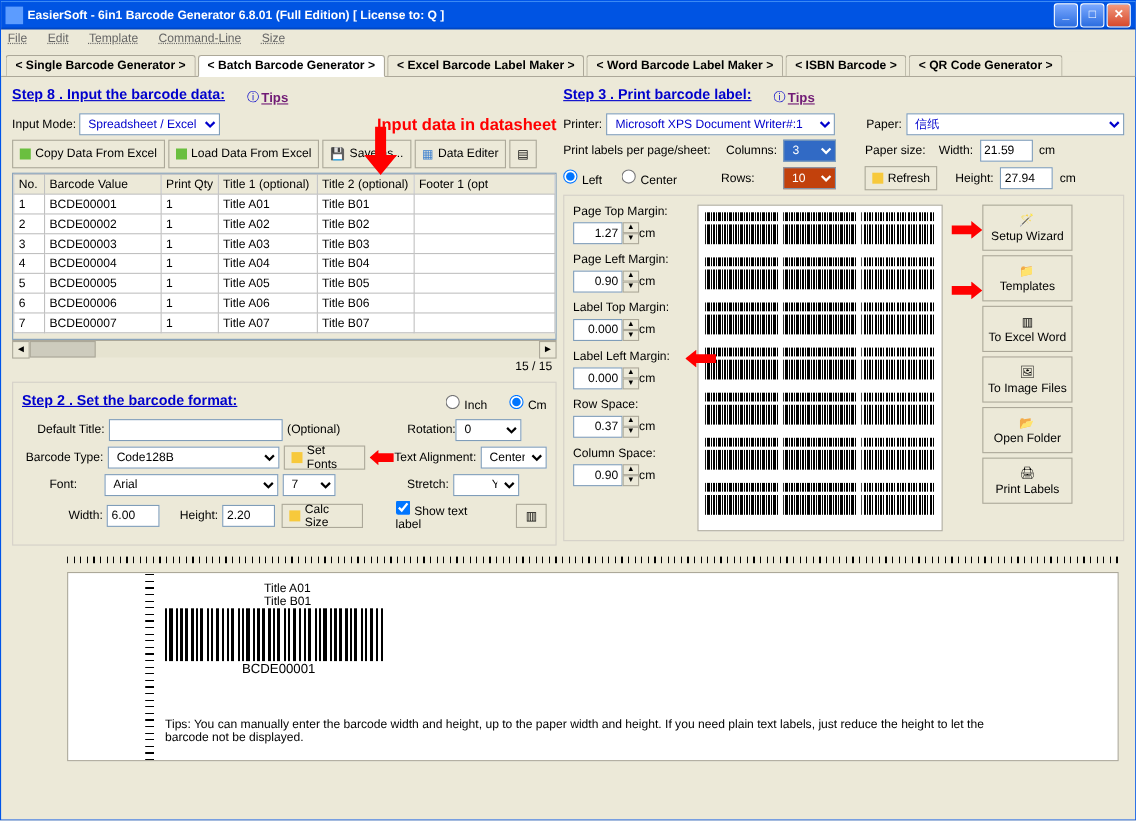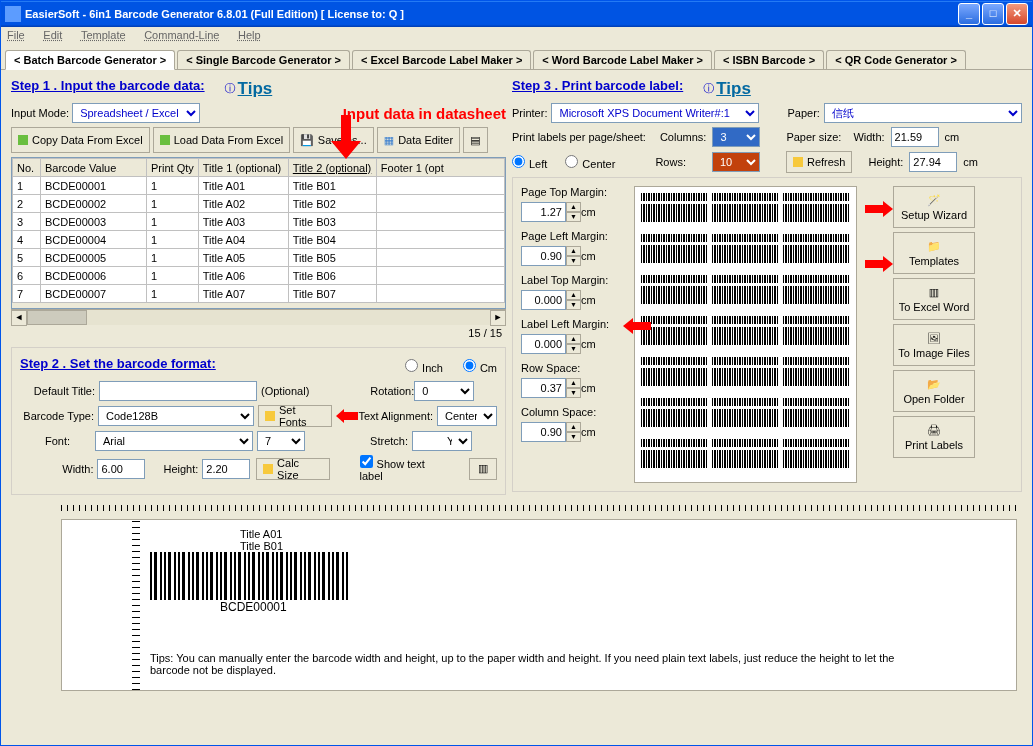--- a/index.html
+++ b/index.html
@@ -13,21 +13,21 @@
 .win-btn.close { background: linear-gradient(#f29a7e, #d6482c); }
 .menubar { height: 20px; padding: 2px 6px; background: #ece9d8; font-family: "Courier New", monospace; color: #666; }
 .menubar span { margin-right: 12px; text-decoration: underline; text-decoration-style: dotted; cursor: default; }
 .tabs { display: flex; border-bottom: 1px solid #aca899; padding: 3px 4px 0 4px; gap: 2px; background: #ece9d8; }
 .tab { padding: 3px 8px; border: 1px solid #aca899; border-bottom: none; background: #ece9d8; border-radius: 3px 3px 0 0; font-weight: bold; }
 .tab.active { background: #fff; border-bottom: 1px solid #fff; margin-bottom: -1px; }
 .content { padding: 8px 10px; display: flex; gap: 6px; }
 .left-col { width: 495px; }
 .right-col { flex: 1; }
 .heading { color: #0000cc; font-size: 13px; font-weight: bold; text-decoration: underline; margin-bottom: 6px; display: inline-block; }
-.tips { color: #0369a1; font-size: 17px; text-decoration: underline; font-weight: bold; margin-left: 20px; }
+.tips { color: #701a75; font-size: 12px; text-decoration: underline; font-weight: bold; margin-left: 20px; }
 .row { display: flex; align-items: center; margin: 4px 0; }
 .row label { color: #000; }
 select, input[type=text] { border: 1px solid #7f9db9; background: #fff; height: 20px; padding: 1px 3px; font-size: 11px; }
 select { height: 20px; }
 .btn { border: 1px solid #aca899; background: #ece9d8; padding: 2px 6px; height: 22px; display: inline-flex; align-items: center; gap: 4px; cursor: default; }
 .btn .sq { width: 10px; height: 10px; }
 .sq-green { background: #6abf3f; }
 .sq-yellow { background: #f7c93c; }
 .toolbar { display: flex; gap: 3px; margin: 4px 0; }
 .toolbar .btn { height: 26px; }
@@ -77,38 +77,38 @@
       <div class="win-btn">□</div>
       <div class="win-btn close">✕</div>
     </div>
   </div>
 
   <div class="menubar">
     <span>File</span>
     <span>Edit</span>
     <span>Template</span>
     <span>Command-Line</span>
-    <span>Help</span>
+    <span>Size</span>
   </div>
 
   <div class="tabs">
+    <div class="tab">&lt; Single Barcode Generator &gt;</div>
     <div class="tab active">&lt; Batch Barcode Generator &gt;</div>
-    <div class="tab">&lt; Single Barcode Generator &gt;</div>
     <div class="tab">&lt; Excel Barcode Label Maker &gt;</div>
     <div class="tab">&lt; Word Barcode Label Maker &gt;</div>
     <div class="tab">&lt; ISBN Barcode &gt;</div>
     <div class="tab">&lt; QR Code Generator &gt;</div>
   </div>
 
   <div class="content">
 
     <div class="left-col">
 
       <div style="display:flex;align-items:center;margin-bottom:4px;">
-        <span class="heading">Step 1 .  Input the barcode data:</span>
+        <span class="heading">Step 8 .  Input the barcode data:</span>
         <span style="margin-left:20px;color:#0000cc;">ⓘ</span>
           <a class="tips" style="margin-left:2px;">Tips</a>
       </div>
       <div class="row" style="justify-content:space-between;">
         <div>
           <label>Input Mode:</label>
           <select style="width:128px;color:#0000cc;"><option>Spreadsheet / Excel</option></select>
         </div>
         <span class="red-text">Input data in datasheet</span>
       </div>
@@ -139,21 +139,21 @@
             </div>
         </div>
         <div class="grid-wrap">
           <table class="grid">
             <tbody>
                 <tr>
               <th style="width:28px;">No.</th>
               <th style="width:106px;">Barcode Value</th>
               <th style="width:50px;">Print Qty</th>
               <th style="width:90px;">Title 1 (optional)</th>
-              <th style="width:88px;text-decoration:underline;">Title 2 (optional)</th>
+              <th style="width:88px;">Title 2 (optional)</th>
               <th>Footer 1 (opt</th>
             </tr>
             <tr>
                   <td>1</td>
                   <td>BCDE00001</td>
                   <td>1</td>
                   <td>Title A01</td>
                   <td>Title B01</td>
                   <td></td>
                 </tr>

